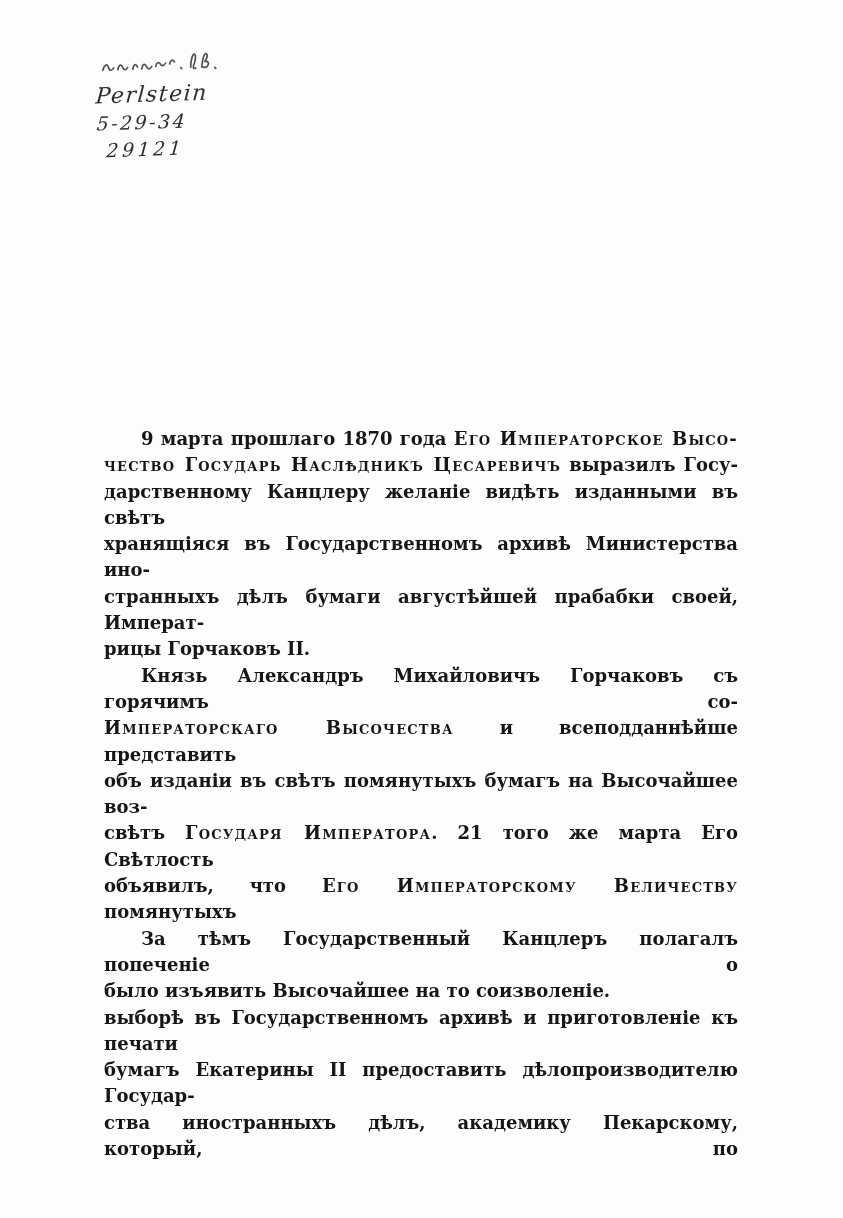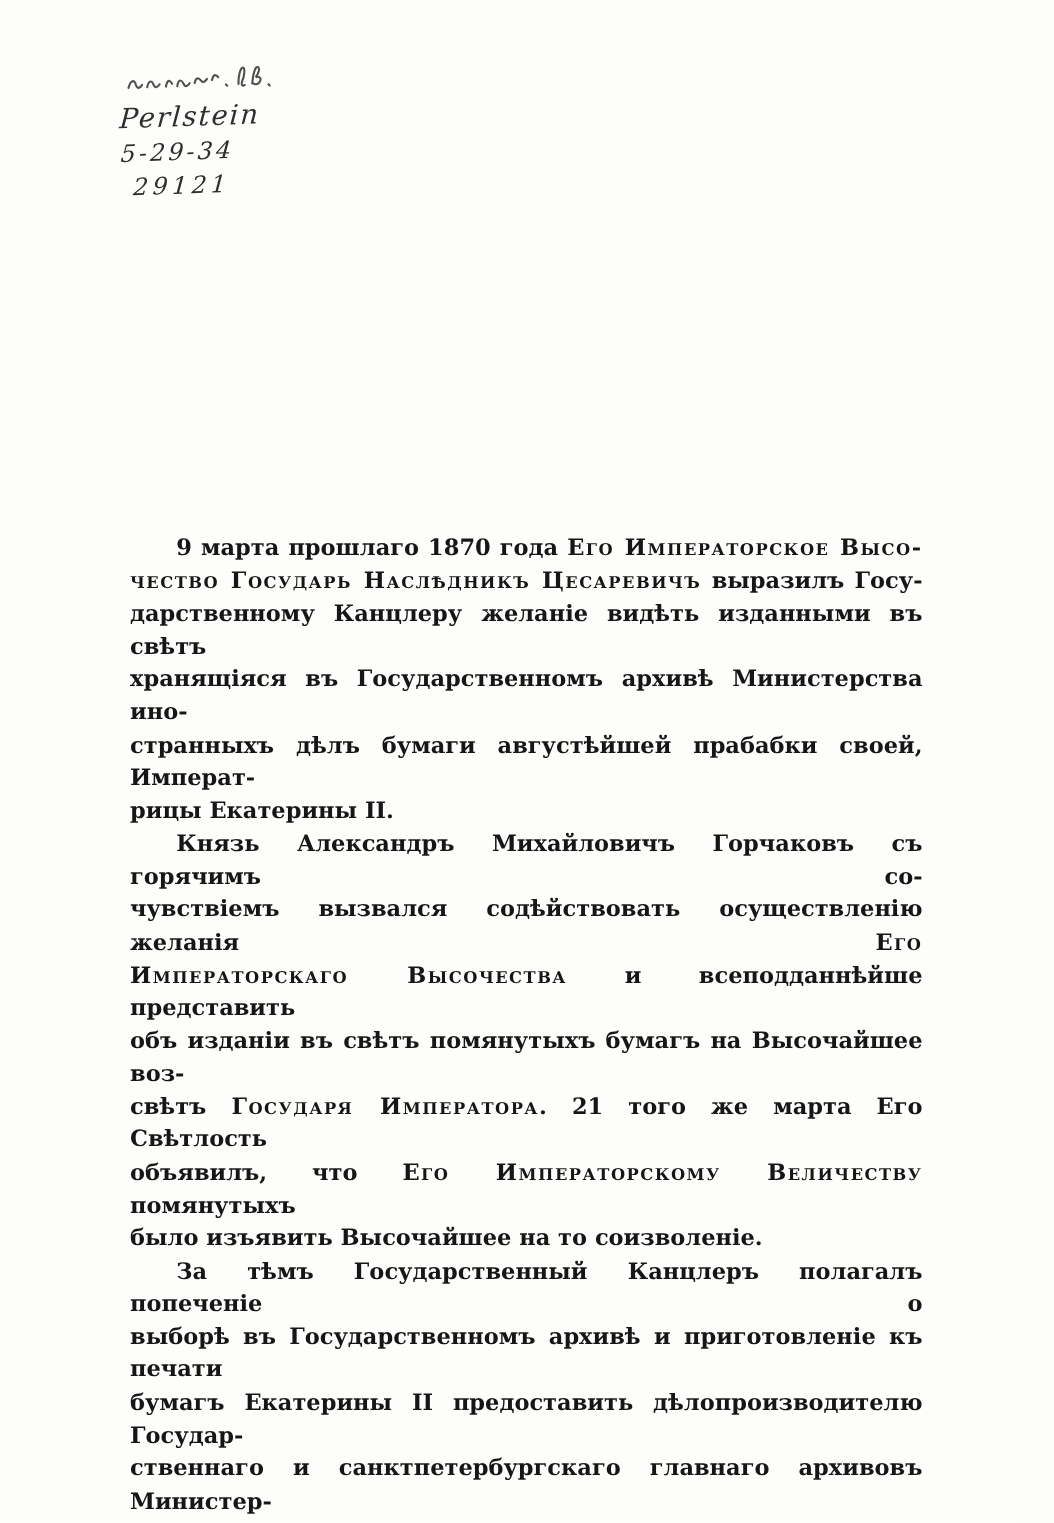--- a/index.html
+++ b/index.html
@@ -72,28 +72,26 @@
     <div class="hw-line hw-date">5-29-34</div>
     <div class="hw-line hw-number">29121</div>
   </div>
 
   <div class="text-block">
       <div class="line first"><span>9 марта прошлаго 1870 года </span><span class="sc">Его Императорское Высо-</span></div>
       <div class="line"><span class="sc">чество Государь Наслѣдникъ Цесаревичъ</span><span> выразилъ Госу-</span></div>
       <div class="line"><span>дарственному Канцлеру желаніе видѣть изданными въ свѣтъ</span></div>
       <div class="line"><span>хранящіяся въ Государственномъ архивѣ Министерства ино-</span></div>
       <div class="line"><span>странныхъ дѣлъ бумаги августѣйшей прабабки своей, Императ-</span></div>
-      <div class="line plast"><span>рицы Екатерины II.</span></div>
+      <div class="line plast"><span>рицы Горчаковъ II.</span></div>
       <div class="line first"><span>Князь Александръ Михайловичъ Горчаковъ съ горячимъ со-</span></div>
-      <div class="line"><span>чувствіемъ вызвался содѣйствовать осуществленію желанія </span><span class="sc">Его</span></div>
       <div class="line"><span class="sc">Императорскаго Высочества</span><span> и всеподданнѣйше представить</span></div>
       <div class="line"><span>объ изданіи въ свѣтъ помянутыхъ бумагъ на Высочайшее воз-</span></div>
       <div class="line"><span>свѣтъ </span><span class="sc">Государя Императора</span><span>. 21 того же марта Его Свѣтлость</span></div>
       <div class="line"><span>объявилъ, что </span><span class="sc">Его Императорскому Величеству</span><span> помянутыхъ</span></div>
+      <div class="line first"><span>За тѣмъ Государственный Канцлеръ полагалъ попеченіе о</span></div>
       <div class="line plast"><span>было изъявить Высочайшее на то соизволеніе.</span></div>
-      <div class="line first"><span>За тѣмъ Государственный Канцлеръ полагалъ попеченіе о</span></div>
       <div class="line"><span>выборѣ въ Государственномъ архивѣ и приготовленіе къ печати</span></div>
       <div class="line"><span>бумагъ Екатерины II предоставить дѣлопроизводителю Государ-</span></div>
-      <div class="line"><span>ственнаго и санктпетербургскаго главнаго архивовъ Министер-</span></div>
       <div class="line"><span>ства иностранныхъ дѣлъ, академику Пекарскому, который, по</span></div>
     </div>
 
 </div>
 
 </body></html>

